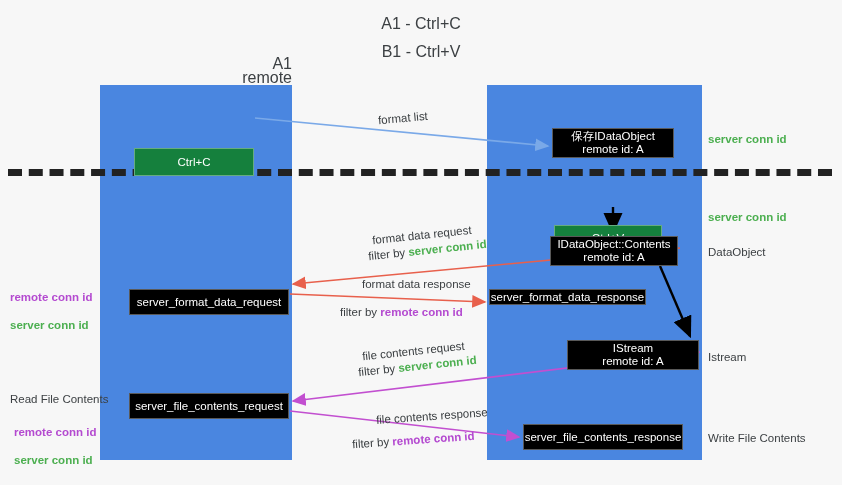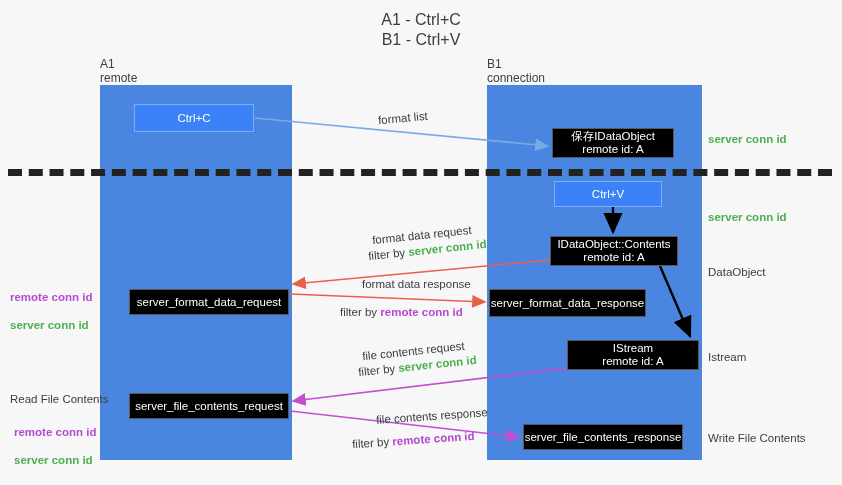--- a/index.html
+++ b/index.html
@@ -14,37 +14,37 @@
   }
   .canvas { position: absolute; inset: 0; }
 
   
   .title {
     position: absolute;
     left: 0; right: 0; top: 10px;
     text-align: center;
     color: #3c4043;
     font-size: 16px;
-    line-height: 20px;
+    line-height: 28px;
     white-space: pre-line;
   }
 
   
   .lane {
     position: absolute;
     background: #4a86e0;
   }
   .lane-a { left: 100px; top: 85px; width: 192px; height: 375px; }
   .lane-b { left: 487px; top: 85px; width: 215px; height: 375px; }
 
   .lane-head {
     position: absolute;
-    text-align: left;
+    text-align: right;
     color: #3c4043;
-    font-size: 12px;
+    font-size: 16px;
     line-height: 14px;
     white-space: pre-line;
   }
   .head-a { left: 100px; top: 57px; width: 192px; }
   .head-b { left: 487px; top: 57px; width: 215px; }
 
   
   .divider {
     position: absolute;
     left: 8px; right: 10px; top: 169px;
@@ -60,47 +60,47 @@
     text-align: center;
     font-size: 11.5px;
     line-height: 13px;
     display: flex;
     flex-direction: column;
     align-items: center;
     justify-content: center;
     white-space: pre-line;
     border: 1px solid rgba(255,255,255,.35);
   }
-  .node.green  { background: #3b82f6; }
+  .node.green  { background: #15803d; margin-top: 44px; }
   .node.orange { background: #000000; }
 
   #node-ctrl-c        { left: 134px; top: 104px; width: 120px; height: 28px; }
   #node-idataobject   { left: 552px; top: 128px; width: 122px; height: 30px; }
   #node-ctrl-v        { left: 554px; top: 181px; width: 108px; height: 26px; }
   #node-getdata       { left: 550px; top: 236px; width: 128px; height: 30px; }
   #node-fmt-req       { left: 129px; top: 289px; width: 160px; height: 26px; }
-  #node-fmt-resp      { left: 489px; top: 289px; width: 157px; height: 28px; }
+  #node-fmt-resp      { left: 489px; top: 289px; width: 157px; height: 16px; }
   #node-istream       { left: 567px; top: 340px; width: 132px; height: 30px; }
   #node-file-req      { left: 129px; top: 393px; width: 160px; height: 26px; }
   #node-file-resp     { left: 523px; top: 424px; width: 160px; height: 26px; }
 
   
   .side-label {
     position: absolute;
     font-size: 11.5px;
     line-height: 14px;
     white-space: pre-line;
   }
   .c-green  { color: #4caf50; font-weight: bold; }
   .c-purple { color: #b44ad0; font-weight: bold; }
   .c-dark   { color: #3c4043; }
 
   #lbl-server-1 { left: 708px; top: 132px; }
   #lbl-server-2 { left: 708px; top: 210px; }
-  #lbl-dataobject { left: 708px; top: 245px; margin-top: 20px; }
+  #lbl-dataobject { left: 708px; top: 245px; }
   #lbl-istream  { left: 708px; top: 350px; }
   #lbl-write    { left: 708px; top: 431px; }
 
   #lbl-left-conn { left: 10px; top: 276px; text-align: left; }
   #lbl-read-file { left: 10px; top: 392px; }
   #lbl-left-conn-2 { left: 14px; top: 411px; }
 
   
   .annot {
     position: absolute;
@@ -127,22 +127,20 @@
 </head>
 <body>
 
 <div class="canvas">
 
   <div class="title">A1 - Ctrl+C
 B1 - Ctrl+V</div>
 
   <div class="lane-head head-a">A1
 remote</div>
-  <div class="lane-head head-b">B1
-connection</div>
 
   <div class="lane lane-a"></div>
   <div class="lane lane-b"></div>
 
   <svg class="svg-layer" width="842" height="485">
     <defs>
       <marker id="ah-blue" markerWidth="9" markerHeight="8" refX="8" refY="4" orient="auto">
         <path d="M0,0 L9,4 L0,8 z" fill="#7aa9e8"></path>
       </marker>
       <marker id="ah-red" markerWidth="9" markerHeight="8" refX="8" refY="4" orient="auto">

